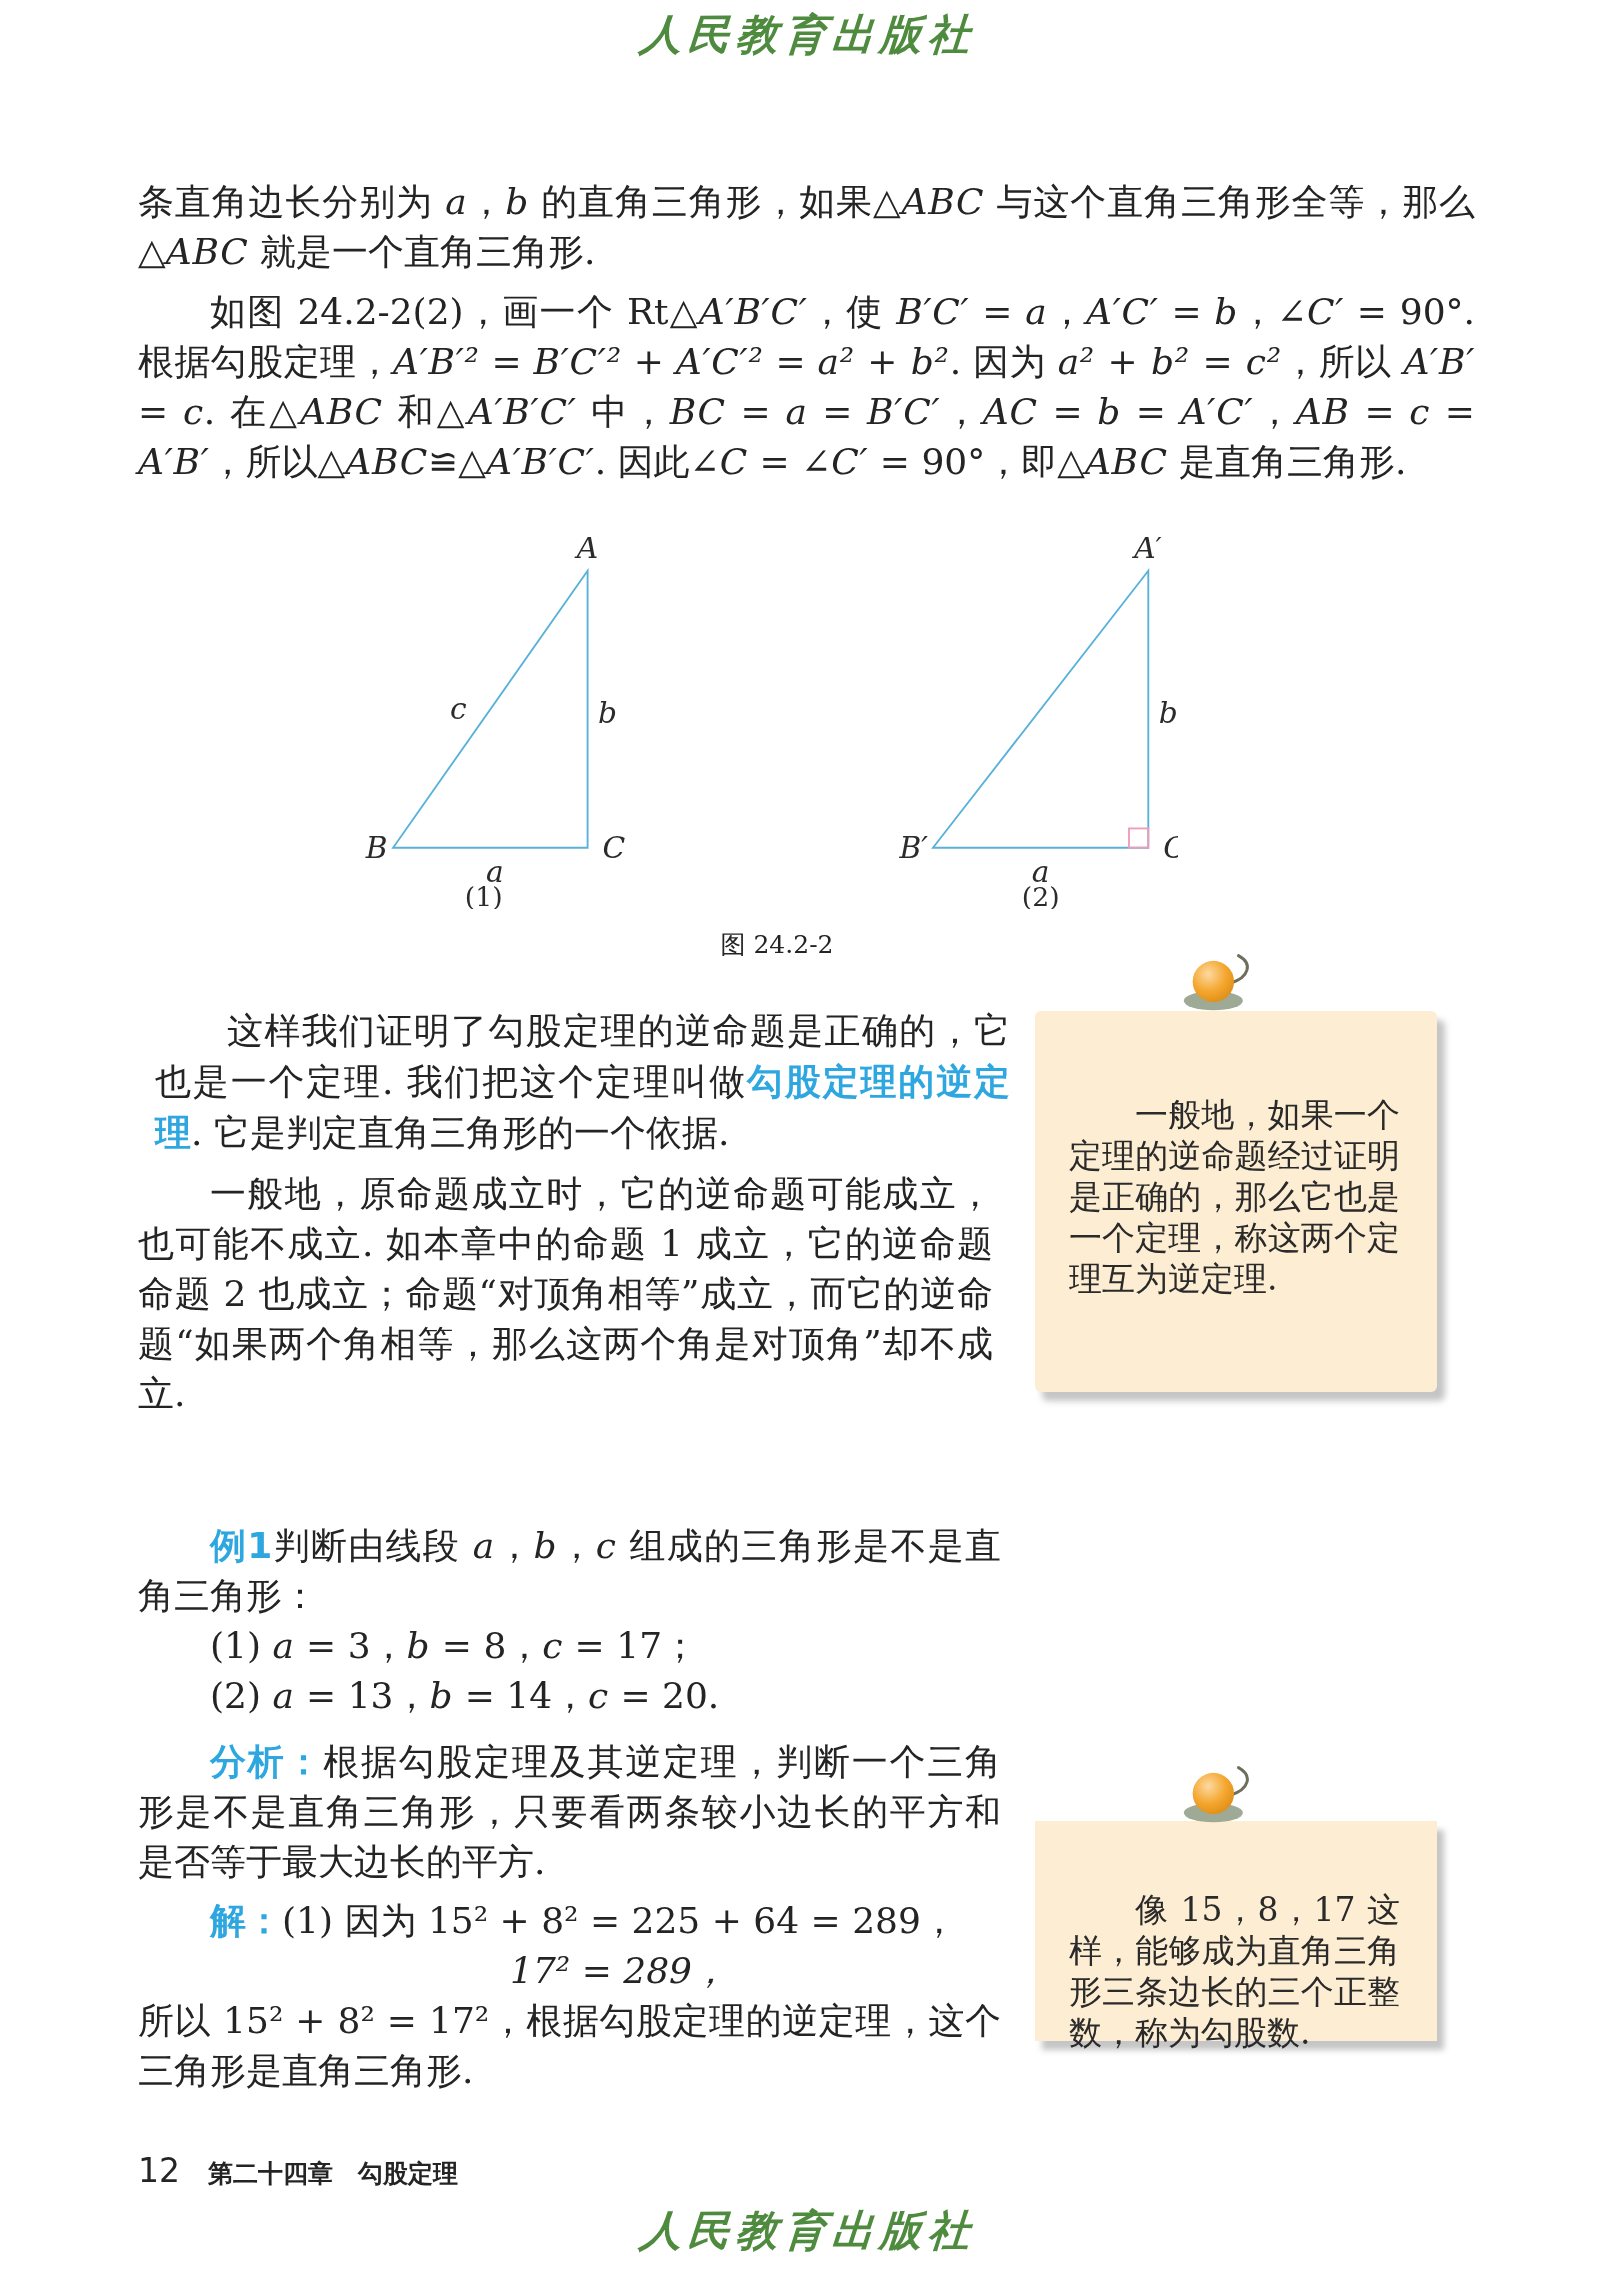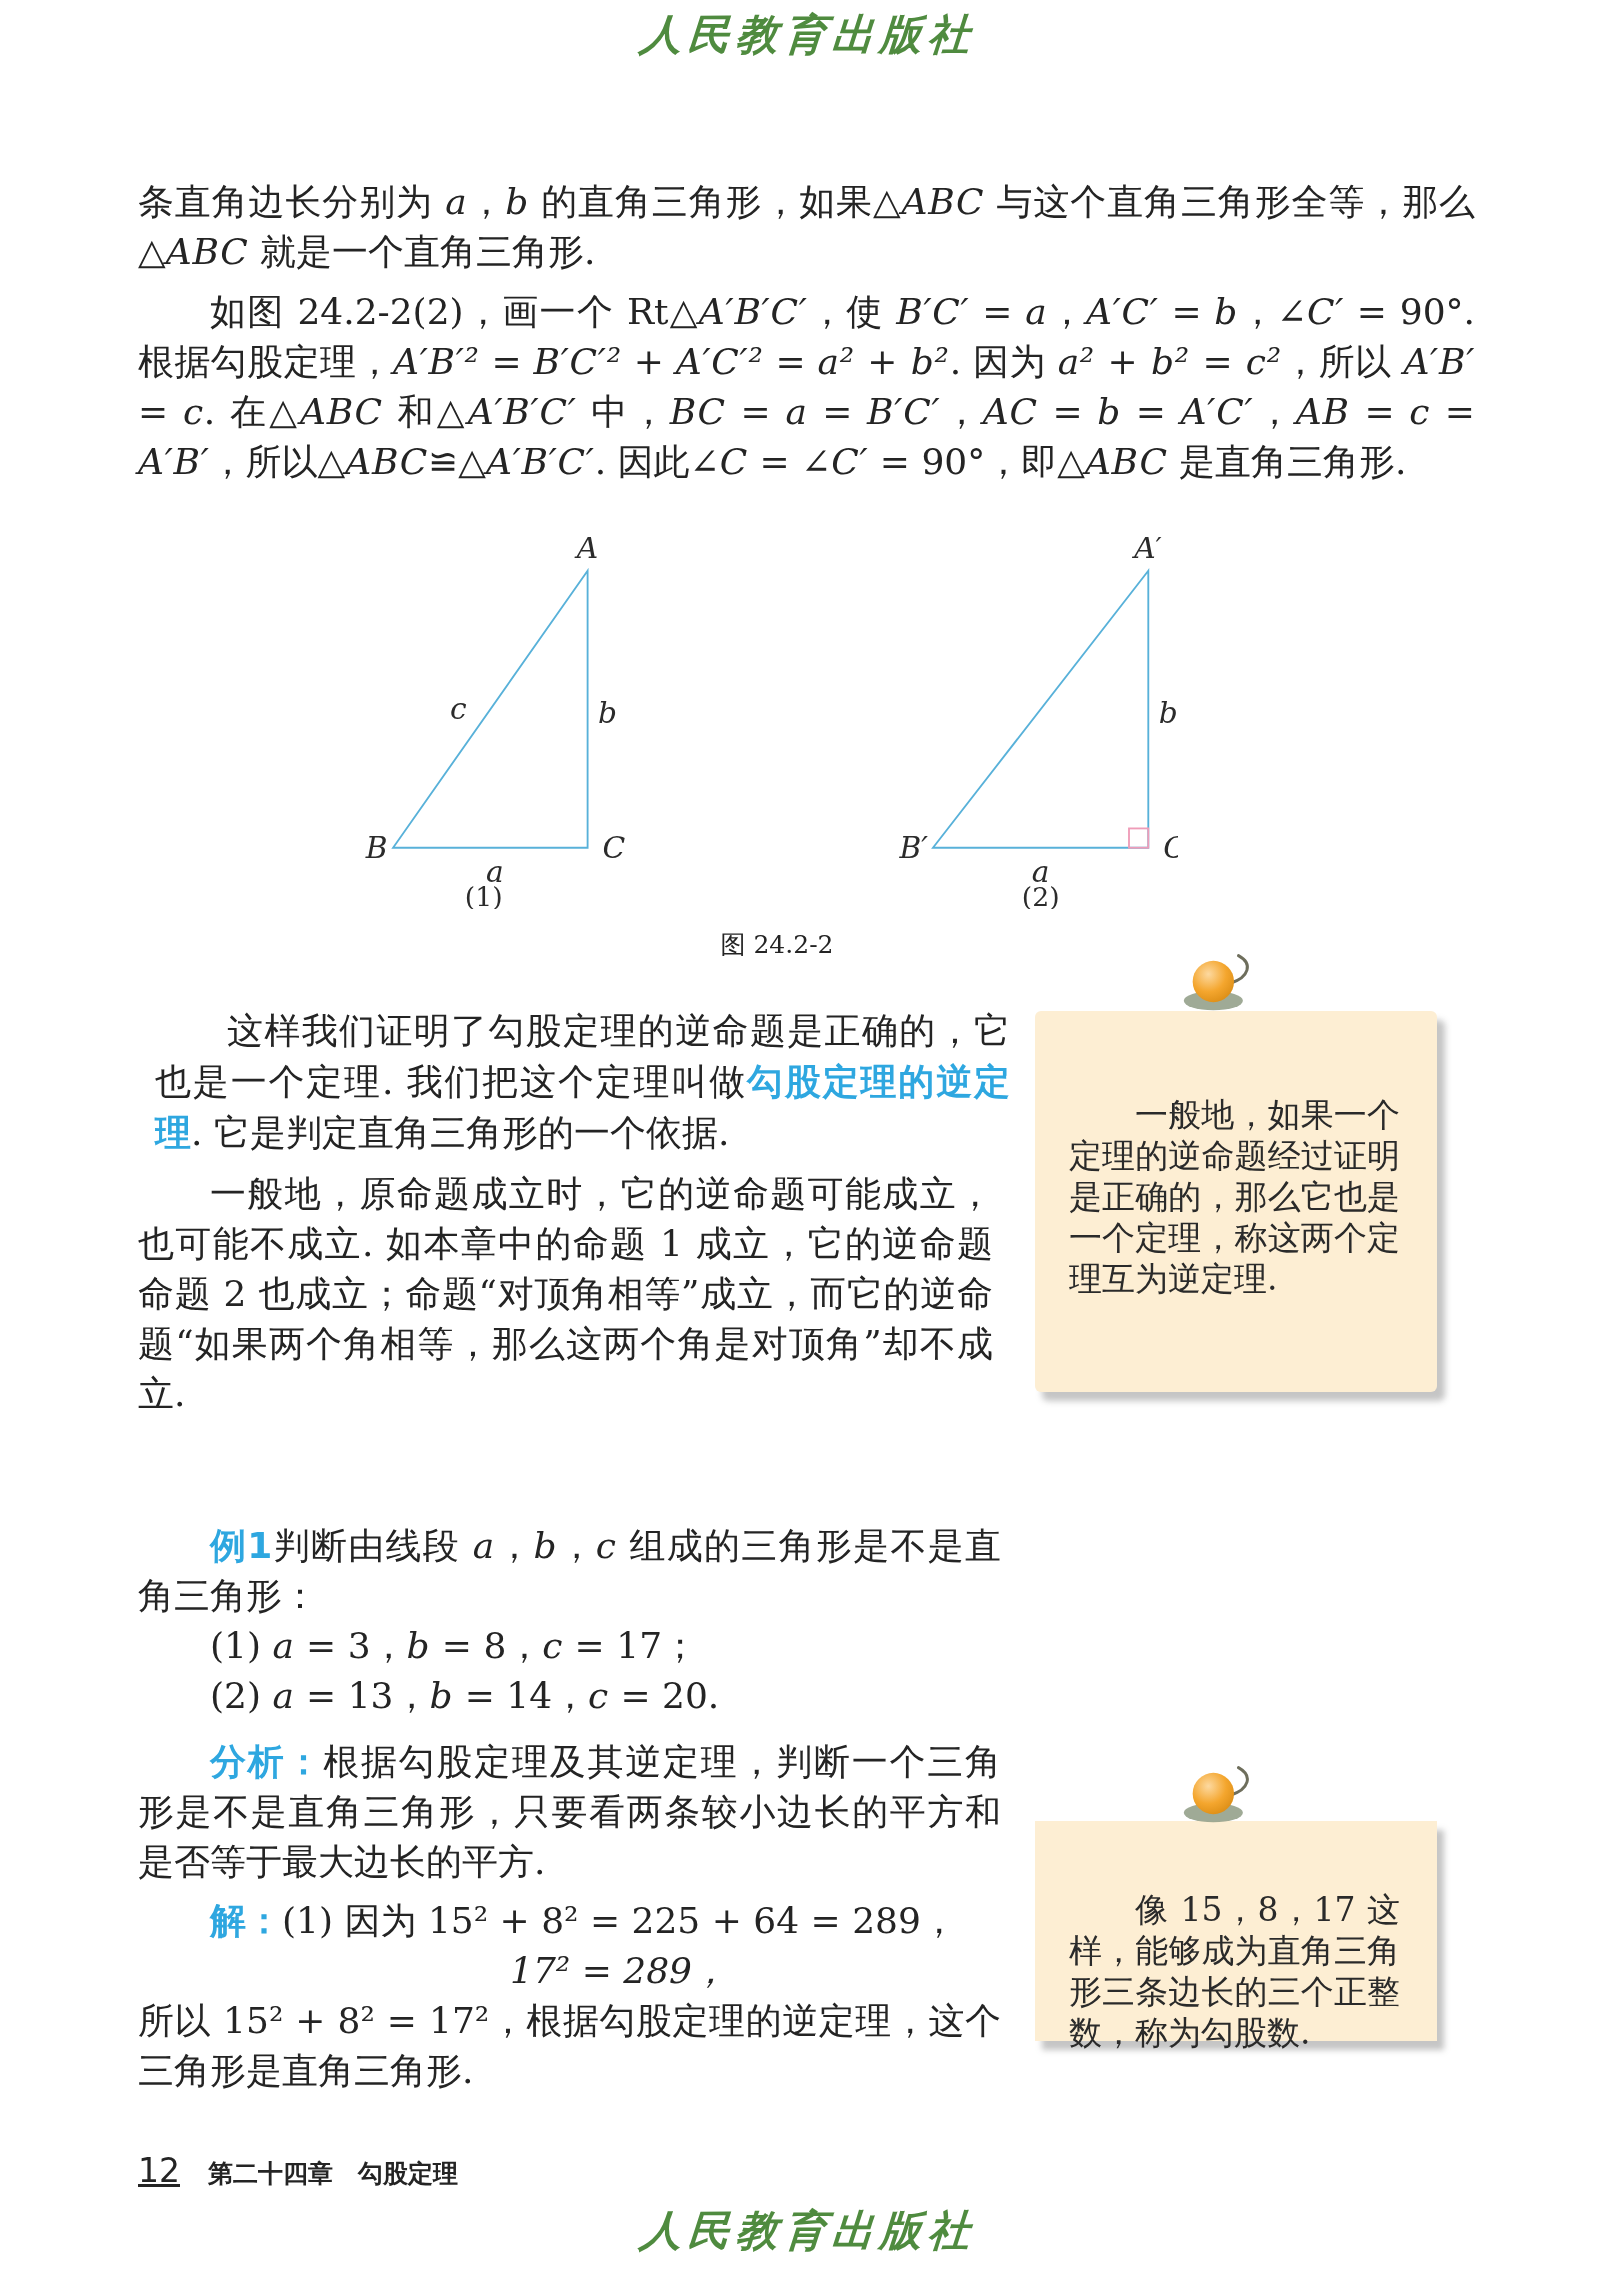--- a/index.html
+++ b/index.html
@@ -37,21 +37,21 @@
   .note-1 { padding:83px 37px 0 34px;border-radius:6px; }
   .note-2 { padding:68px 37px 0 34px; }
 
   
   .analysis { margin-top:16.4px; }
   .solution { margin-top:9px; }
   .eq-centered { padding-left:372px; text-align:left;font-style:italic; }
 
   
   .footer { top:2151px; left:138px; display:flex; align-items:baseline; gap:28px; }
-  .page-num { font-size:33px; font-family:"DejaVu Sans","Liberation Sans",sans-serif;text-decoration:underline; }
+  .page-num { font-size:33px; font-family:"DejaVu Sans","Liberation Sans",sans-serif; }
   .chapter { font-size:25px; font-weight:bold; font-family:"DejaVu Sans","Liberation Sans",sans-serif; }
 </style>
 </head>
 <body>
 
 <div class="page">
 
   <svg width="0" height="0" style="position:absolute">
     <defs>
       <radialGradient id="ballGrad" cx="38%" cy="32%" r="78%">

